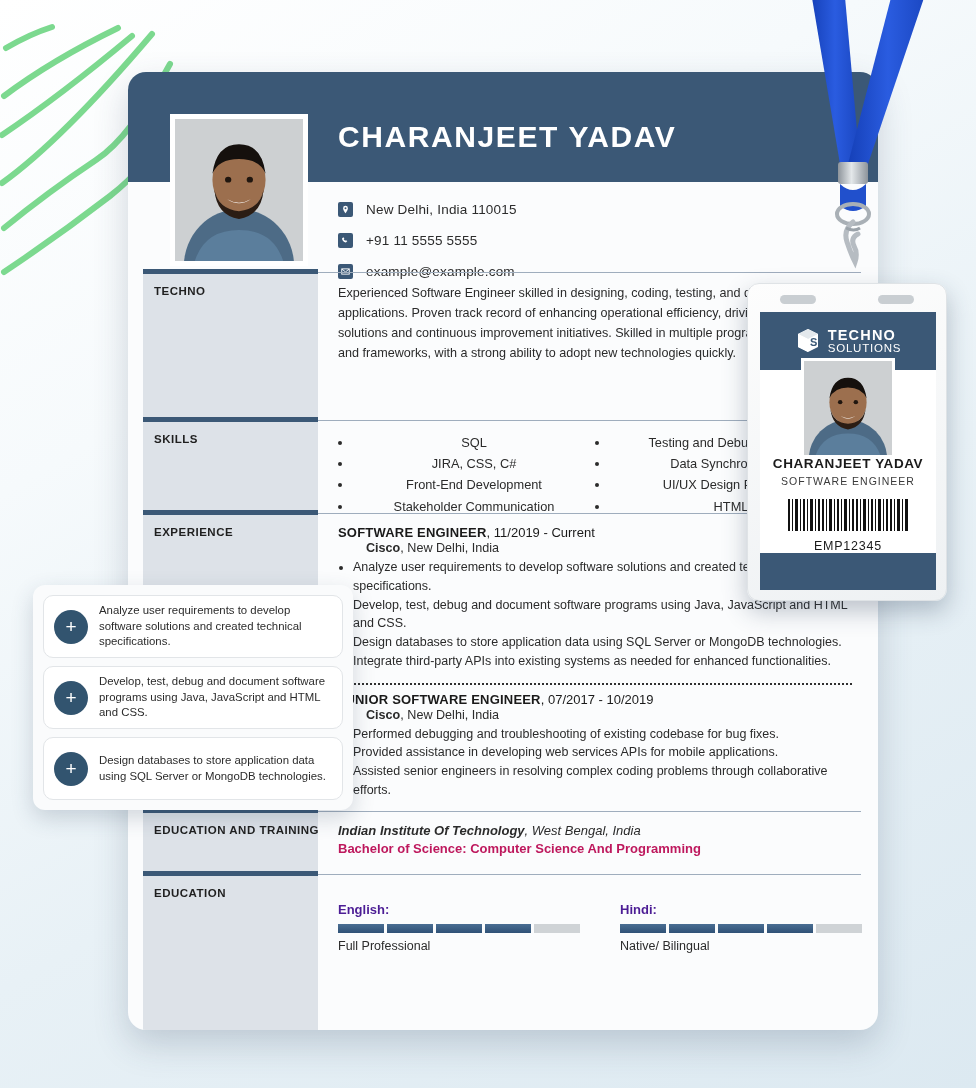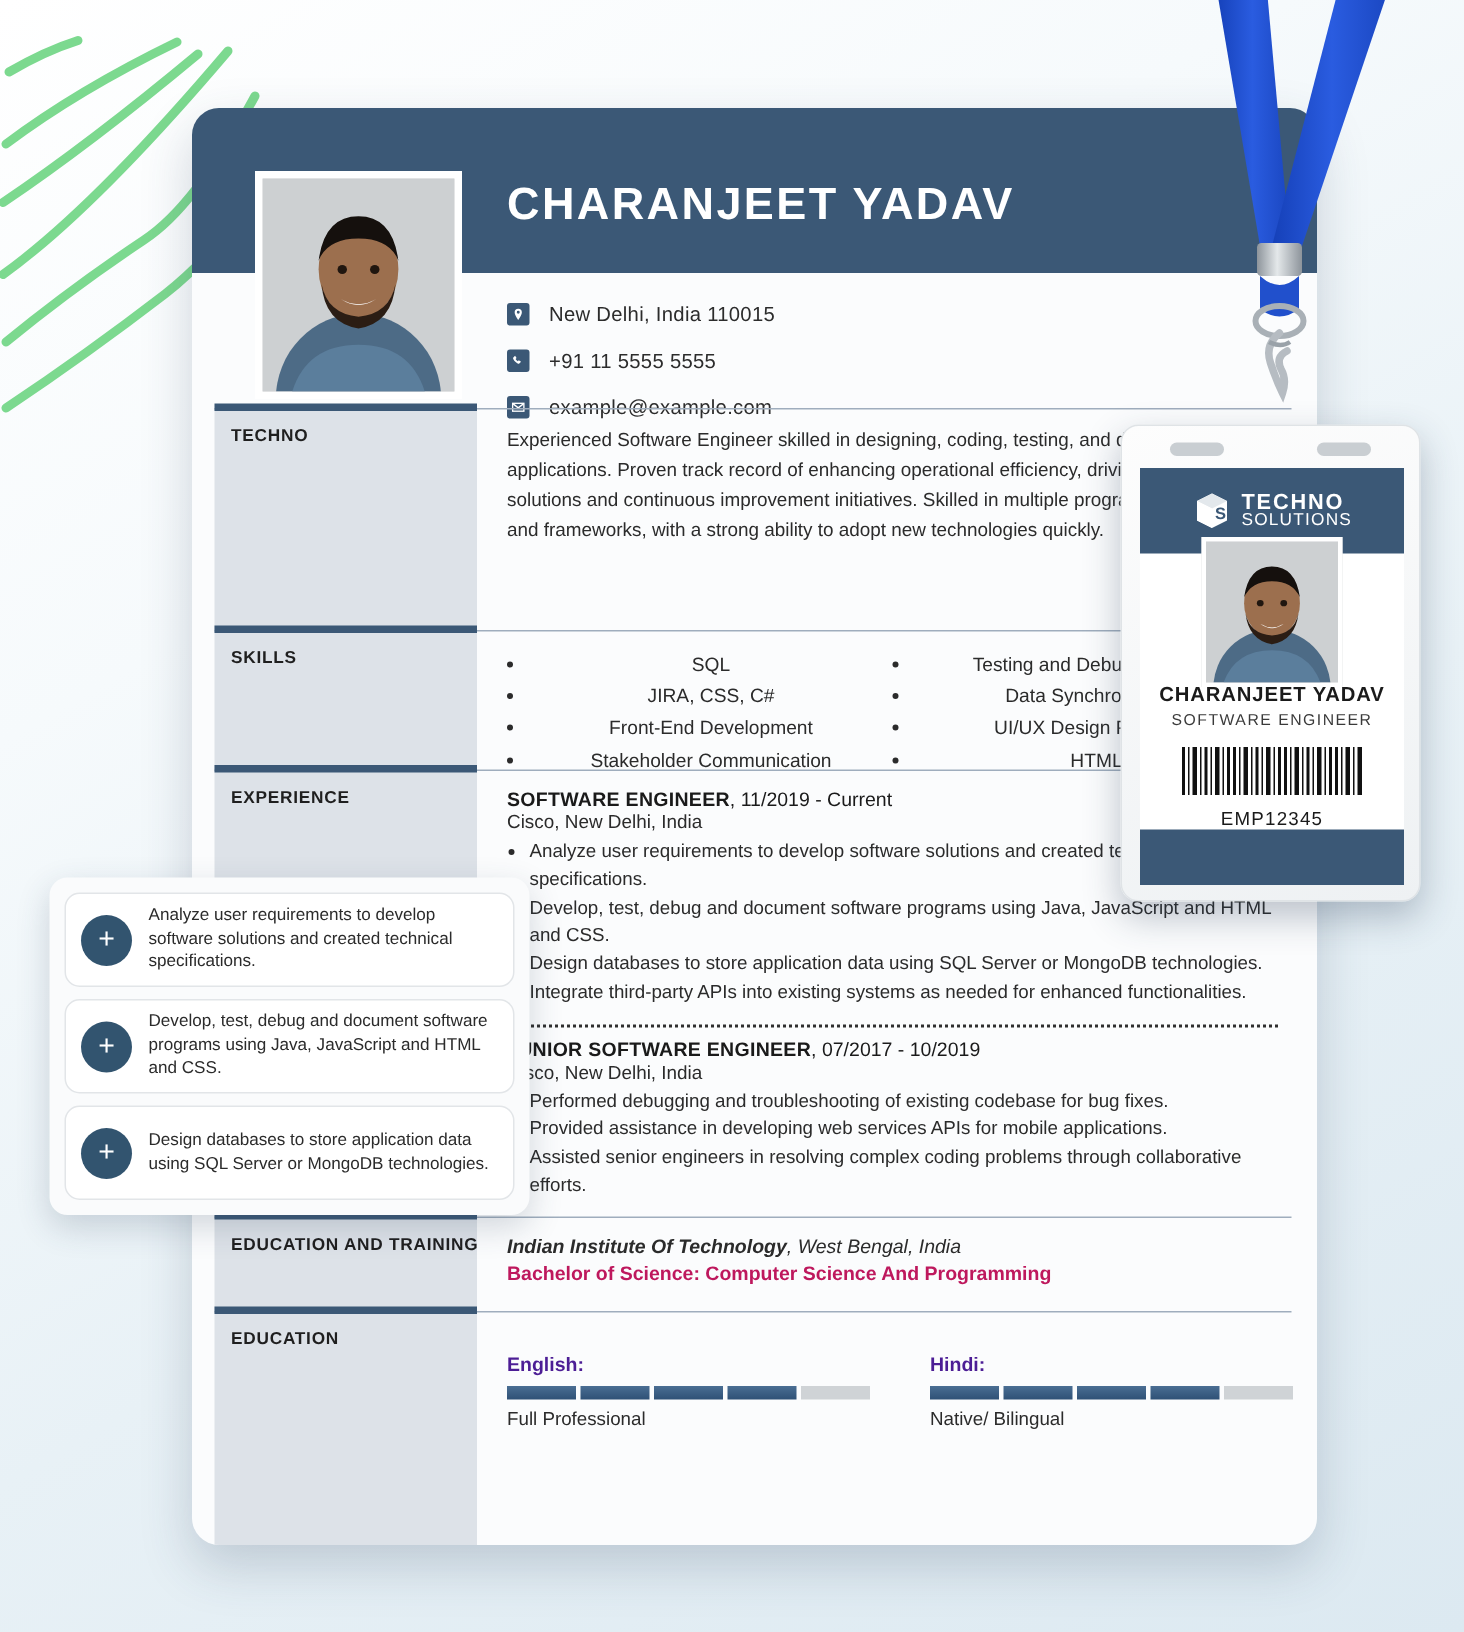--- a/index.html
+++ b/index.html
@@ -90,21 +90,21 @@
   .summary-text { font-size: 12.6px; line-height: 1.58; color: #2b2b2b; }
 
   .skills-grid { display: flex; }
   .skills-col { width: 50%; }
   .skills-col li { font-size: 12.8px; line-height: 1.66; color: #2b2b2b; margin-left: 15px; text-align: center; }
 
   .job { margin-bottom: 6px; }
   .job-title { font-size: 13px; color: #1a1a1a; }
   .job-title b { font-weight: bold; letter-spacing: .2px; }
   .job-company { font-size: 12.6px; color: #2b2b2b; margin-top: 1px; }
-  .job-company b { font-weight: normal; }
+  .job-company b { font-weight: bold; margin-left: 28px; }
   .job ul { margin: 3px 0 0 15px; }
   .job li { font-size: 12.5px; line-height: 1.5; color: #2b2b2b; }
   .dotted-div {
     border-top: 2px dotted #2f2f2f;
     margin: 12px 0 7px 0;
   }
 
   .edu-line1 { font-size: 13px; color: #2b2b2b; font-style: italic; }
   .edu-line1 b { font-weight: bold; }
   .edu-line2 { font-size: 13px; font-weight: bold; color: #be185d; margin-top: 3px; }

